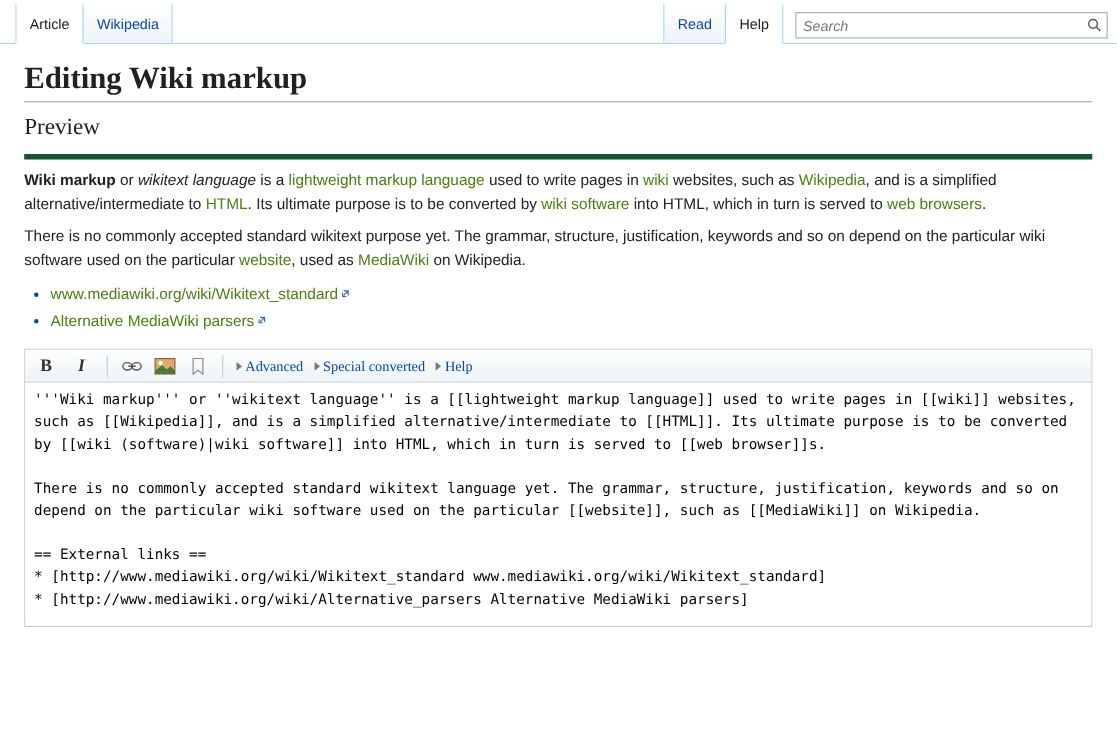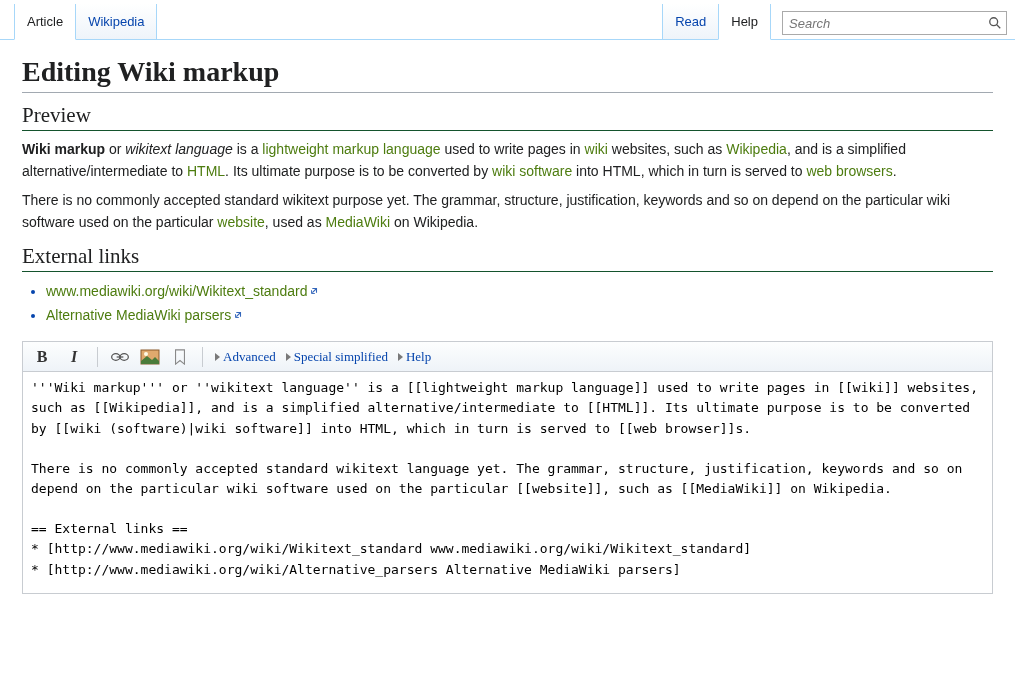--- a/index.html
+++ b/index.html
@@ -55,21 +55,21 @@
     gap: 0;
     margin-bottom: 4px;
     margin-right: 8px;
   }
   .search-box {
     display: flex;
     align-items: center;
     border: 1px solid #aaa;
     background: #fff;
     height: 24px;
-    width: 225px;
+    width: 284px;
     padding: 0 4px;
   }
   .search-input {
     border: none;
     outline: none;
     flex: 1;
     font-size: 13px;
     font-style: italic;
     color: #888;
     background: transparent;
@@ -89,23 +89,23 @@
     font-weight: bold;
     font-size: 28px;
     border-bottom: 1px solid #a2a9b1;
     margin: 4px 0 10px 0;
     padding-bottom: 4px;
   }
   h2.section-heading {
     font-family: "Linux Libertine", Georgia, Times, serif;
     font-weight: normal;
     font-size: 21px;
-    border-bottom: 1px solid #14532d;
+    border-bottom: 5px solid #14532d;
     margin: 10px 0 8px 0;
-    padding-bottom: 2px;
+    padding-bottom: 12px;
   }
   p.body-text {
     font-size: 14px;
     line-height: 1.55;
     margin: 8px 0;
   }
   ul.ext-links {
     margin: 6px 0 14px 0;
     padding-left: 24px;
   }
@@ -223,21 +223,20 @@
   <h2 class="section-heading">Preview</h2>
 
   <p class="body-text">
     <b>Wiki markup</b><span> or </span><i>wikitext language</i><span> is a </span><a>lightweight markup language</a><span> used to write pages in </span><a>wiki</a><span> websites, such as </span><a>Wikipedia</a><span>, and is a simplified alternative/intermediate to </span><a>HTML</a><span>. Its ultimate purpose is to be converted by </span><a>wiki software</a><span> into HTML, which in turn is served to </span><a>web browsers</a><span>.</span>
   </p>
 
   <p class="body-text">
     <span>There is no commonly accepted standard wikitext purpose yet. The grammar, structure, justification, keywords and so on depend on the particular wiki software used on the particular </span><a>website</a><span>, used as </span><a>MediaWiki</a><span> on Wikipedia.</span>
   </p>
 
-  <h2 class="section-heading">External links</h2>
 
   <ul class="ext-links">
     <li>
       <a>www.mediawiki.org/wiki/Wikitext_standard</a><span class="ext-icon"><svg viewBox="0 0 12 12">
             <path d="M4 3h5v5M9 3L4 8" stroke="#36b" stroke-width="1.3" fill="none"></path>
             <path d="M3 5v4h4" stroke="#36b" stroke-width="1.1" fill="none"></path>
           </svg></span>
     </li>
     <li>
       <a>Alternative MediaWiki parsers</a><span class="ext-icon"><svg viewBox="0 0 12 12">
@@ -271,21 +270,21 @@
             <path d="M3 1 L13 1 L13 17 L8 13 L3 17 Z" fill="none" stroke="#888" stroke-width="1.2"></path>
           </svg>
       </span>
       <span class="tb-sep"></span>
       <span class="tb-link">
         <span class="tb-arrow"></span>
         <span>Advanced</span>
       </span>
       <span class="tb-link">
         <span class="tb-arrow"></span>
-        <span>Special simplified</span>
+        <span>Special converted</span>
       </span>
       <span class="tb-link">
         <span class="tb-arrow"></span>
         <span>Help</span>
       </span>
     </div>
     <textarea class="editor-textarea" readonly="" style="">'''Wiki markup''' or ''wikitext language'' is a [[lightweight markup language]] used to write pages in [[wiki]] websites, such as [[Wikipedia]], and is a simplified alternative/intermediate to [[HTML]]. Its ultimate purpose is to be converted by [[wiki (software)|wiki software]] into HTML, which in turn is served to [[web browser]]s.
 
 There is no commonly accepted standard wikitext language yet. The grammar, structure, justification, keywords and so on depend on the particular wiki software used on the particular [[website]], such as [[MediaWiki]] on Wikipedia.
 

